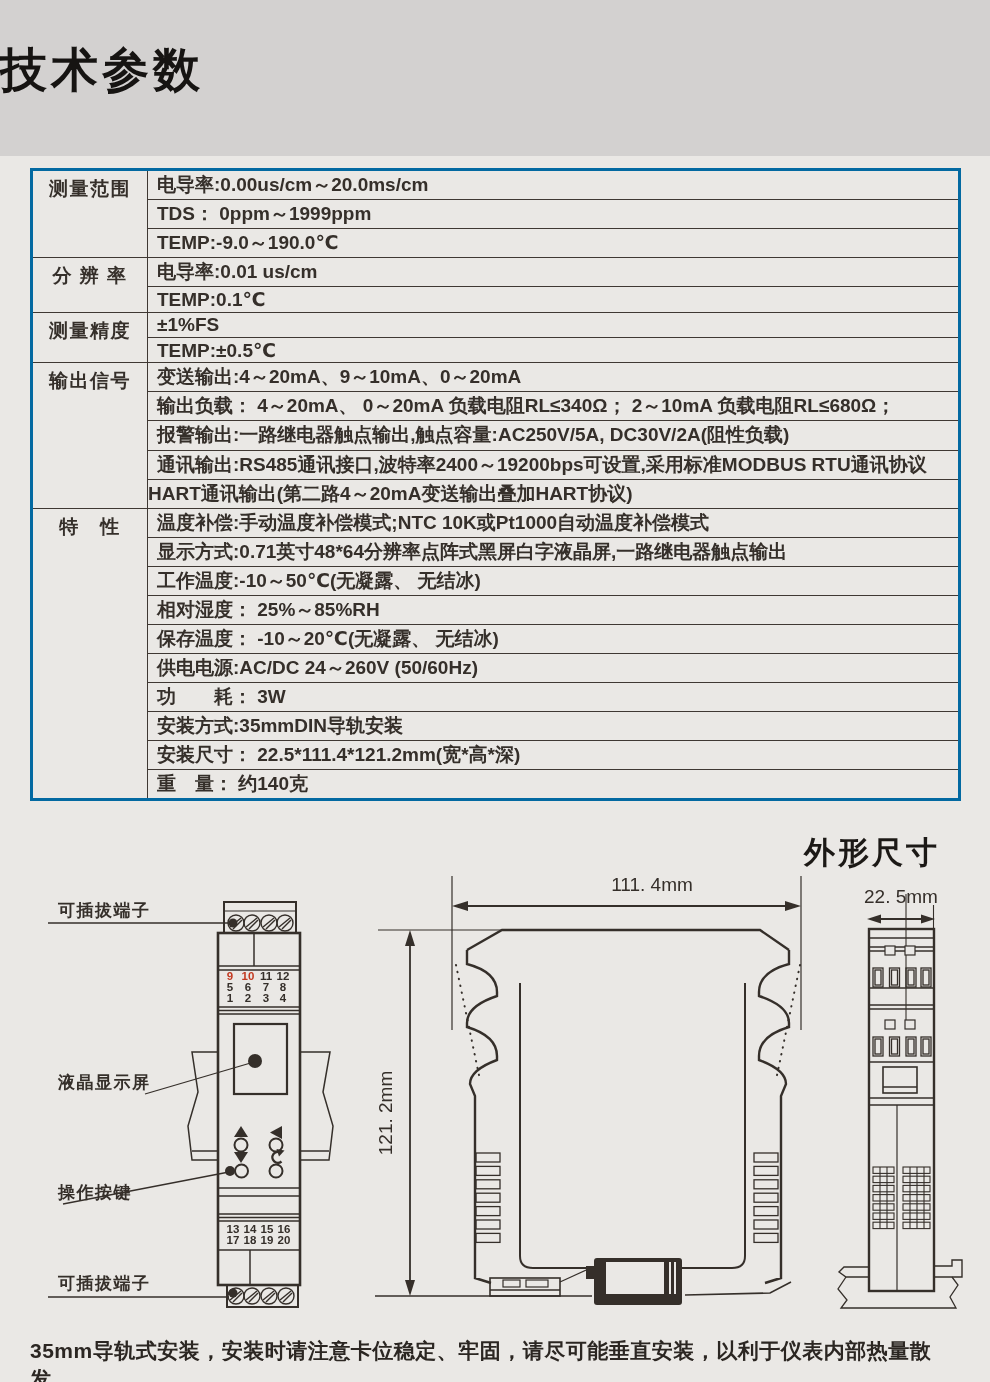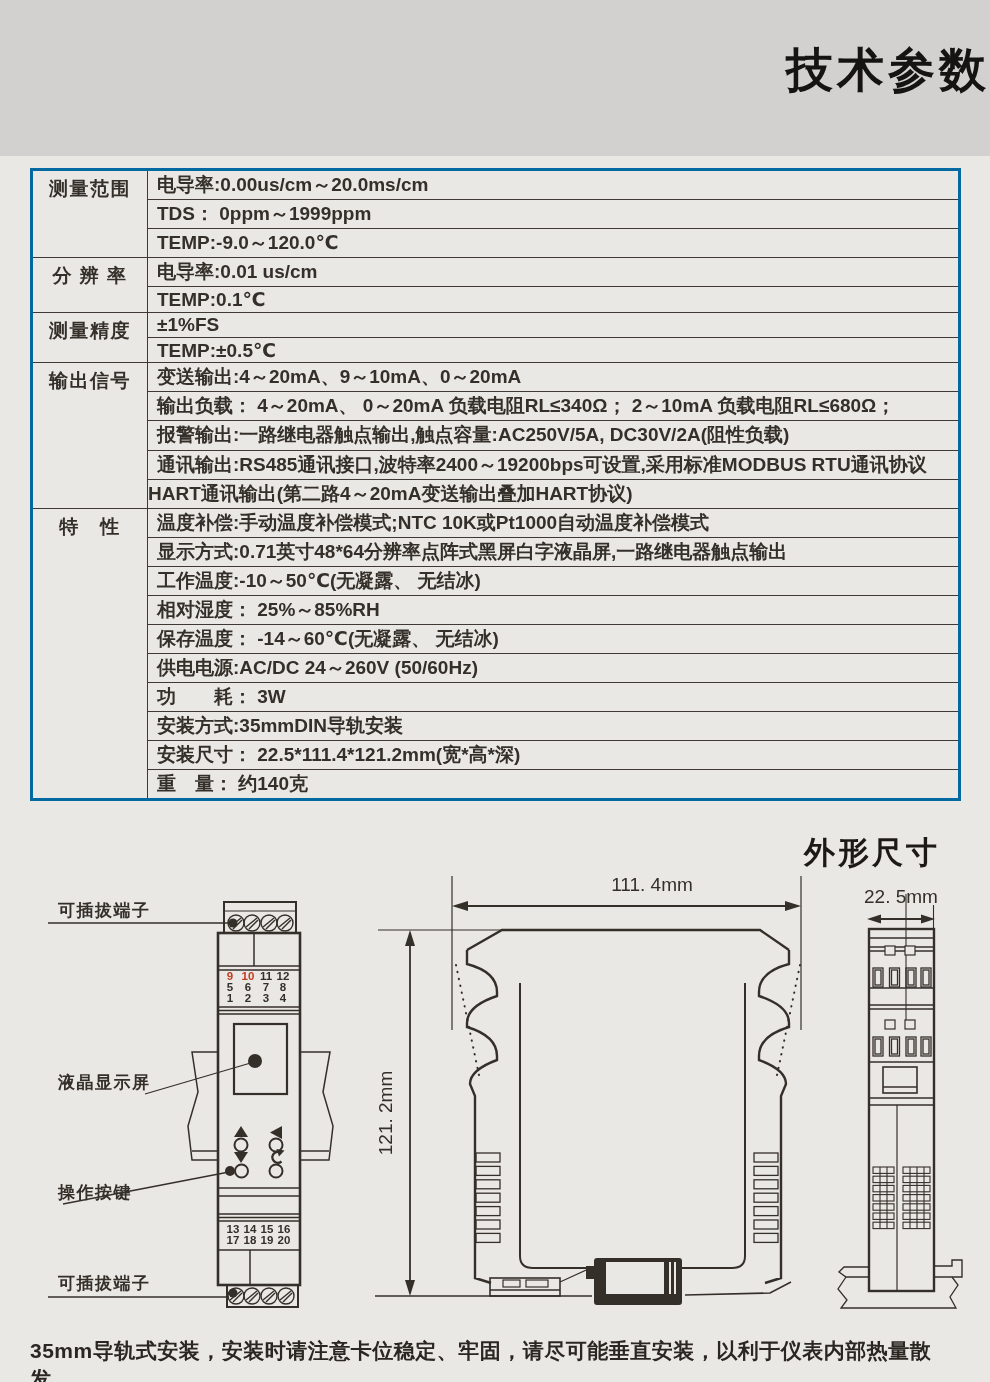--- a/index.html
+++ b/index.html
@@ -1,18 +1,18 @@
 <!DOCTYPE html>
 <html><head>
 <meta charset="utf-8">
 <style>
   html,body{margin:0;padding:0;}
   body{font-family:"Liberation Sans","DejaVu Sans",sans-serif;}
   .page{position:relative;width:990px;height:1382px;background:#eae8e5;overflow:hidden;color:#352f2a;}
-  .title-band{position:absolute;left:0;top:0;width:990px;height:156px;background:#d3d1d0;text-align:right;}
+  .title-band{position:absolute;left:0;top:0;width:990px;height:156px;background:#d3d1d0;text-align:left;}
   .title-band h1{margin:0;padding-top:44px;font-size:47px;font-weight:900;letter-spacing:4px;color:#161412;line-height:1.1;}
   .title-band .subtitle{margin-top:4px;font-size:21px;font-weight:400;letter-spacing:0.5px;color:#2c2a28;}
   .spec-table{position:absolute;left:30px;top:168px;width:931px;height:633px;border-collapse:collapse;table-layout:fixed;border:3px solid #0369a1;}
   .spec-table td{border:1.6px solid #3f3833;font-size:19px;font-weight:600;color:#352f2a;padding:0 0 0 9px;white-space:nowrap;overflow:hidden;}
   .spec-table td.lbl{width:114px;padding:5px 0 0 0;text-align:center;vertical-align:top;letter-spacing:1.5px;}
   .spec-table td.center{text-align:left;padding:0 120px 0 0;}
   .dim-heading{position:absolute;left:0;top:832px;width:940px;text-align:right;font-size:31px;font-weight:800;letter-spacing:3px;color:#1c1916;}
   .footer-note{position:absolute;left:30px;top:1337px;width:940px;font-size:21px;font-weight:600;letter-spacing:0.5px;color:#2b2622;}
   .drawings{position:absolute;left:0;top:858px;width:990px;height:470px;}
   .drawings text{font-family:"Liberation Sans","DejaVu Sans",sans-serif;}
@@ -33,21 +33,21 @@
   <table class="spec-table">
     <tbody>
       <tr>
         <td class="lbl" rowspan="3">测量范围</td>
         <td class="val">电导率:0.00us/cm～20.0ms/cm</td>
       </tr>
       <tr>
           <td class="val">TDS： 0ppm～1999ppm</td>
         </tr>
       <tr>
-          <td class="val">TEMP:-9.0～120.0℃</td>
+          <td class="val">TEMP:-9.0～190.0℃</td>
         </tr>
 
       <tr>
         <td class="lbl" rowspan="2">分 辨 率</td>
         <td class="val">电导率:0.01 us/cm</td>
       </tr>
       <tr>
           <td class="val">TEMP:0.1℃</td>
         </tr>
 
@@ -83,21 +83,21 @@
       <tr>
           <td class="val">显示方式:0.71英寸48*64分辨率点阵式黑屏白字液晶屏,一路继电器触点输出</td>
         </tr>
       <tr>
           <td class="val">工作温度:-10～50℃(无凝露、 无结冰)</td>
         </tr>
       <tr>
           <td class="val">相对湿度： 25%～85%RH</td>
         </tr>
       <tr>
-          <td class="val">保存温度： -14～60℃(无凝露、 无结冰)</td>
+          <td class="val">保存温度： -10～20℃(无凝露、 无结冰)</td>
         </tr>
       <tr>
           <td class="val">供电电源:AC/DC 24～260V (50/60Hz)</td>
         </tr>
       <tr>
           <td class="val">功　　耗： 3W</td>
         </tr>
       <tr>
           <td class="val">安装方式:35mmDIN导轨安装</td>
         </tr>

